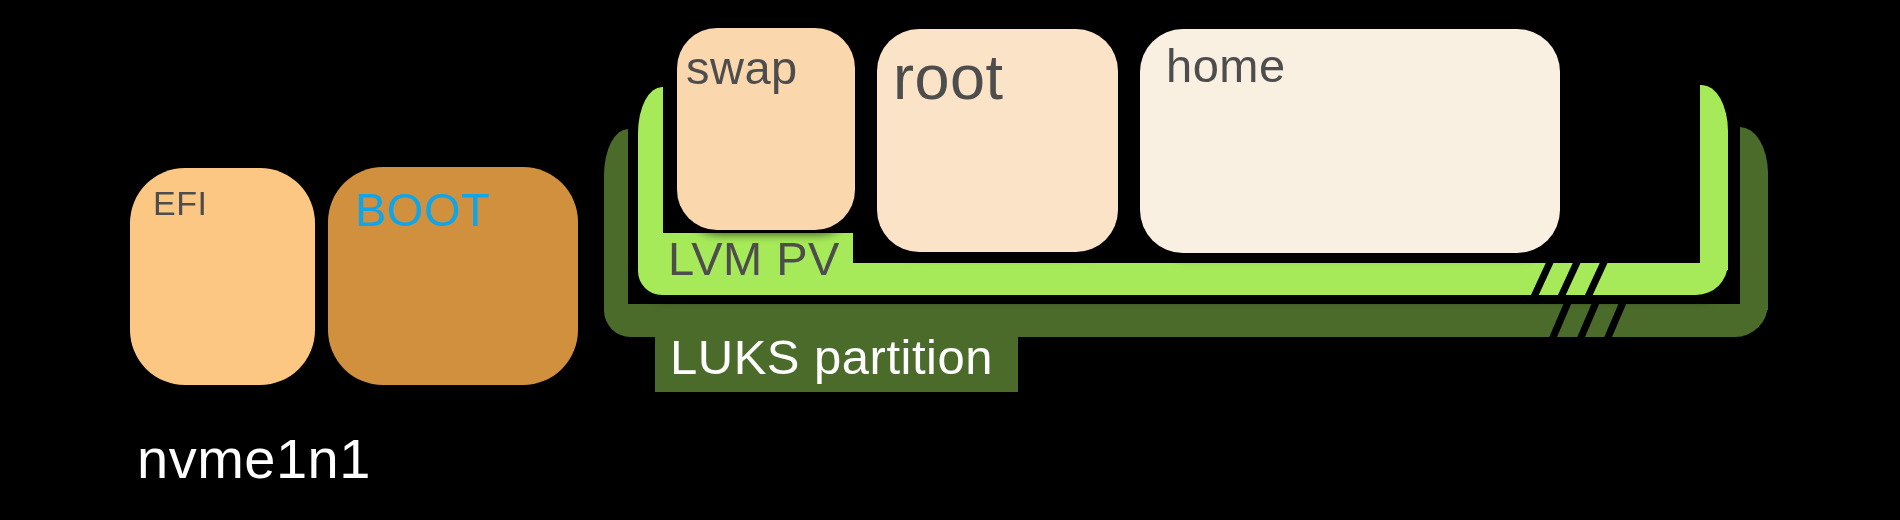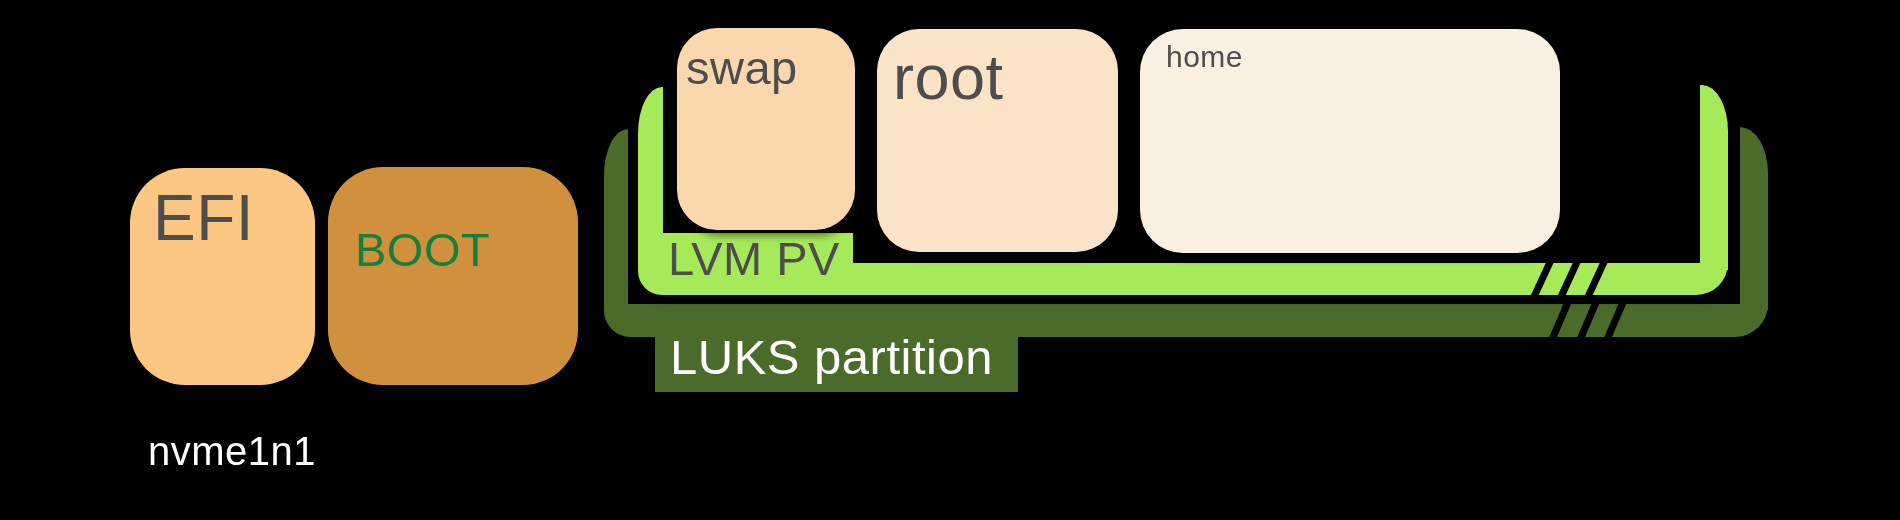--- a/index.html
+++ b/index.html
@@ -28,28 +28,28 @@
   
   .box{position:absolute;}
   .efi-box {left:130px; top:168px; width:185px; height:217px; border-radius:55px;}
   .boot-box{left:328px; top:167px; width:250px; height:218px; border-radius:55px;}
   .swap-box{left:677px; top:28px;  width:178px; height:202px; border-radius:40px;}
   .root-box{left:877px; top:29px;  width:241px; height:223px; border-radius:42px;}
   .home-box{left:1140px;top:29px;  width:420px; height:224px; border-radius:43px;}
 
   
   .lbl{position:absolute;line-height:1;white-space:nowrap;letter-spacing:0.5px;}
-  .efi-lbl {left:153px; top:186px; font-size:64px;}
+  .efi-lbl {left:153px; top:186px; font-size:34px;}
   .boot-lbl{left:355px; top:186px; font-size:47px;}
   .swap-lbl{left:686px; top:44px;  font-size:47px;}
   .root-lbl{left:893px; top:46px;  font-size:63px;}
-  .home-lbl{left:1166px;top:42px;  font-size:30px;}
+  .home-lbl{left:1166px;top:42px;  font-size:47px;}
   .lvm-lbl {left:668px; top:235px; font-size:47px;}
   .luks-lbl{left:670px; top:333px; font-size:49px;}
-  .disk-lbl{left:148px; top:431px; font-size:40px;}
+  .disk-lbl{left:137px; top:431px; font-size:56px;}
 
   svg.hatch{position:absolute;left:0;top:0;}
 </style>
 </head>
 <body>
 
 <div id="canvas" style="background: rgb(0, 0, 0);">
 
   <div class="layer">
     <div class="abs luks-left" style="background: rgb(75, 107, 42);"></div>
@@ -77,21 +77,21 @@
   <div class="layer shadow">
     <div class="box efi-box" style="background: rgb(251, 199, 131);"></div>
     <div class="box boot-box" style="background: rgb(209, 144, 62);"></div>
     <div class="box swap-box" style="background: rgb(250, 215, 173);"></div>
     <div class="box root-box" style="background: rgb(251, 227, 200);"></div>
     <div class="box home-box" style="background: rgb(250, 240, 226);"></div>
   </div>
 
   <div class="layer">
     <span class="lbl efi-lbl" style="color: rgb(77, 77, 77);">EFI</span>
-    <span class="lbl boot-lbl" style="color: #15803d; margin-top: 40px;">BOOT</span>
+    <span class="lbl boot-lbl" style="color: #0ea5e9;">BOOT</span>
     <span class="lbl swap-lbl" style="color: rgb(77, 77, 77); text-align: center;">swap</span>
     <span class="lbl root-lbl" style="color: rgb(77, 77, 77);">root</span>
     <span class="lbl home-lbl" style="color: rgb(77, 77, 77);">home</span>
     <span class="lbl lvm-lbl" style="color: rgb(77, 77, 77);">LVM PV</span>
     <span class="lbl luks-lbl" style="color: rgb(255, 255, 255);">LUKS partition</span>
     <span class="lbl disk-lbl" style="color: rgb(255, 255, 255);">nvme1n1</span>
   </div>
 
 </div>
 

